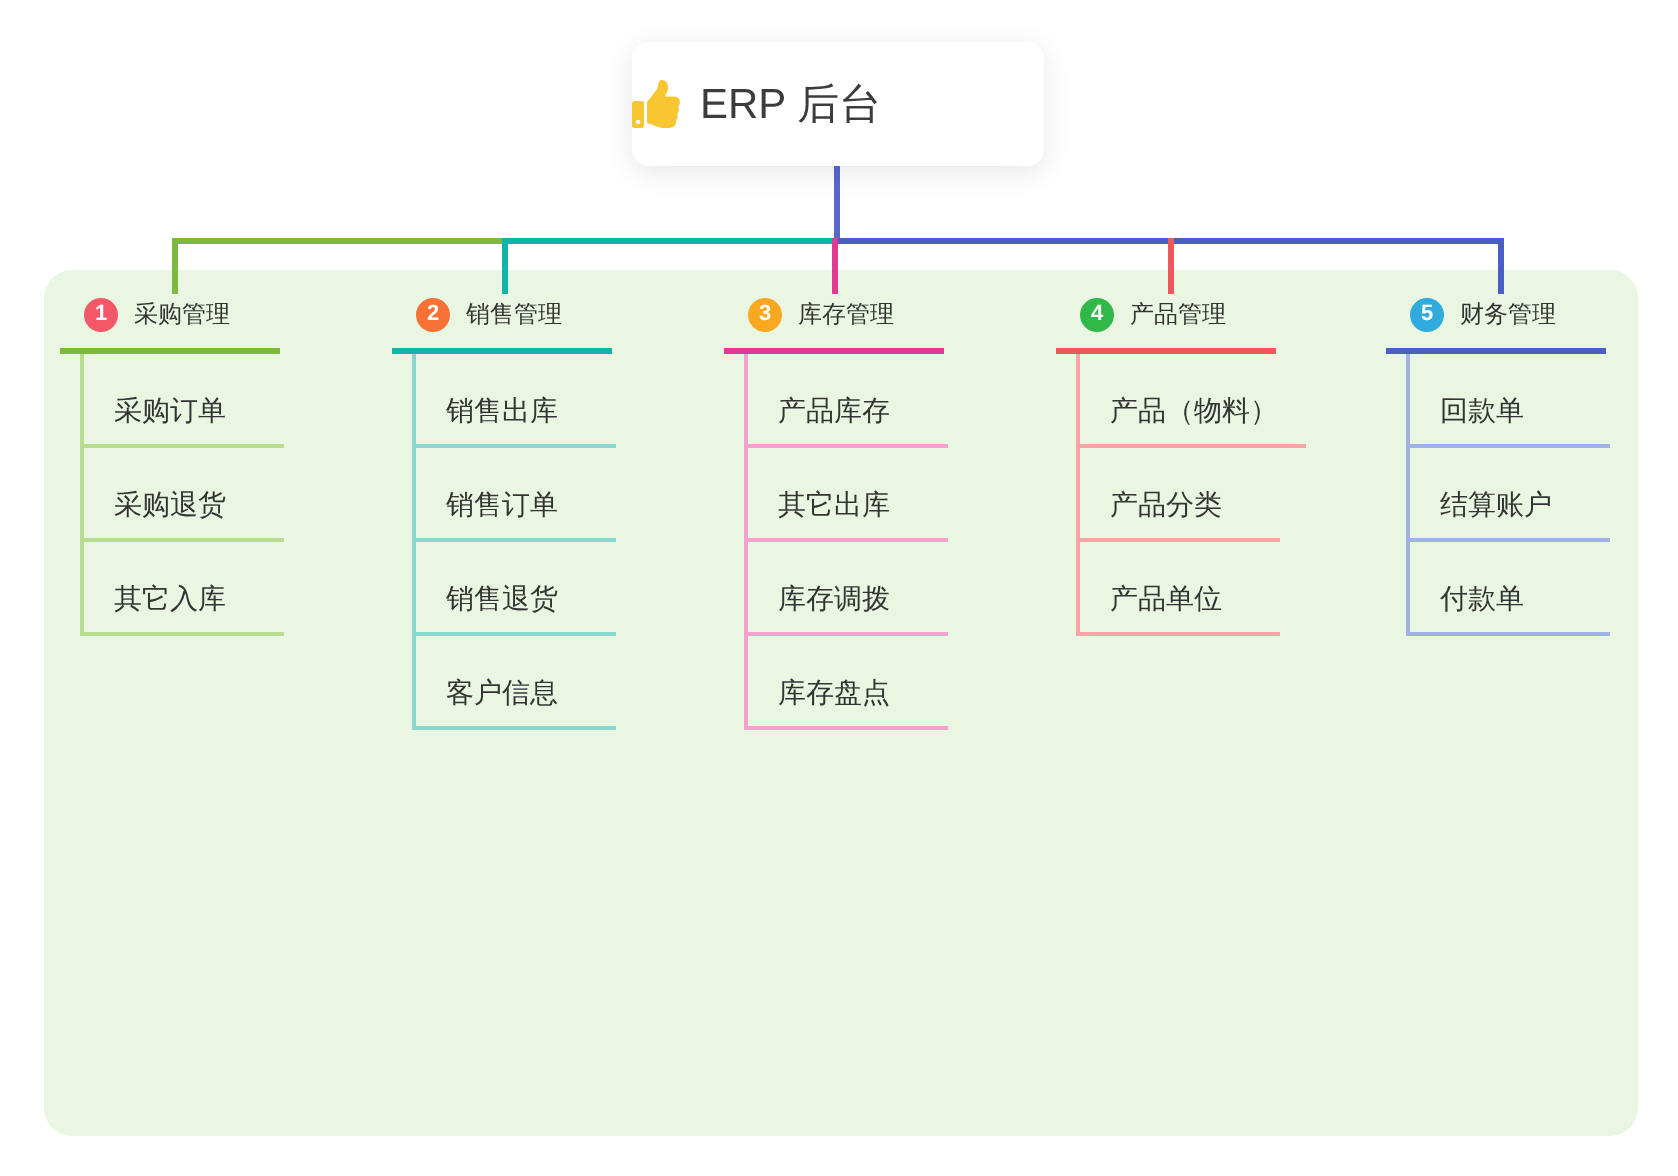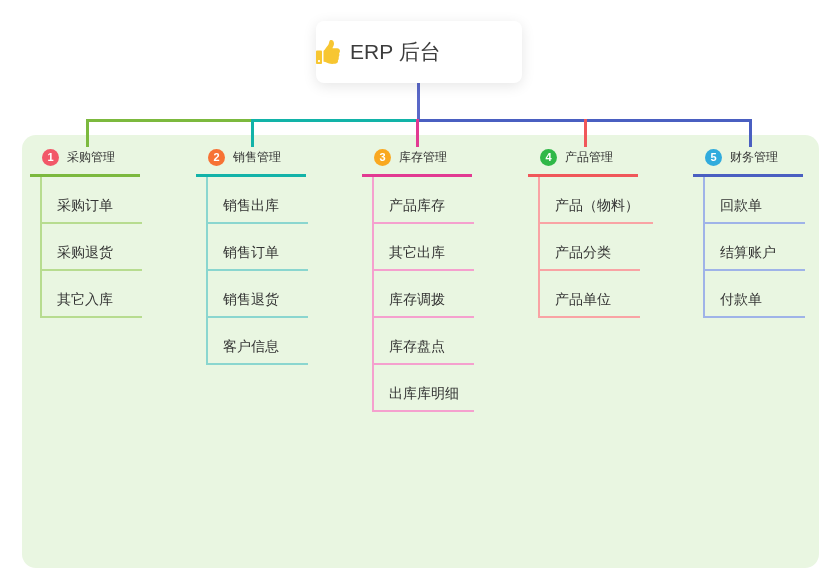--- a/index.html
+++ b/index.html
@@ -103,23 +103,20 @@
         </div>
         <div class="kid">
           <span class="kid-label">其它出库</span>
         </div>
         <div class="kid">
           <span class="kid-label">库存调拨</span>
         </div>
         <div class="kid">
           <span class="kid-label">库存盘点</span>
         </div>
-        <div class="kid">
-          <span class="kid-label">出库库明细</span>
-        </div>
       </div>
   </div>
 
   <div class="col" style="left: 528px; --strong: #f0575a; --light: #f9a3a4; --badge: #30b848;">
     <div class="head">
       <span class="badge">4</span>
       <span class="head-label">产品管理</span>
     </div>
     <div class="kids">
         <div class="kid">

